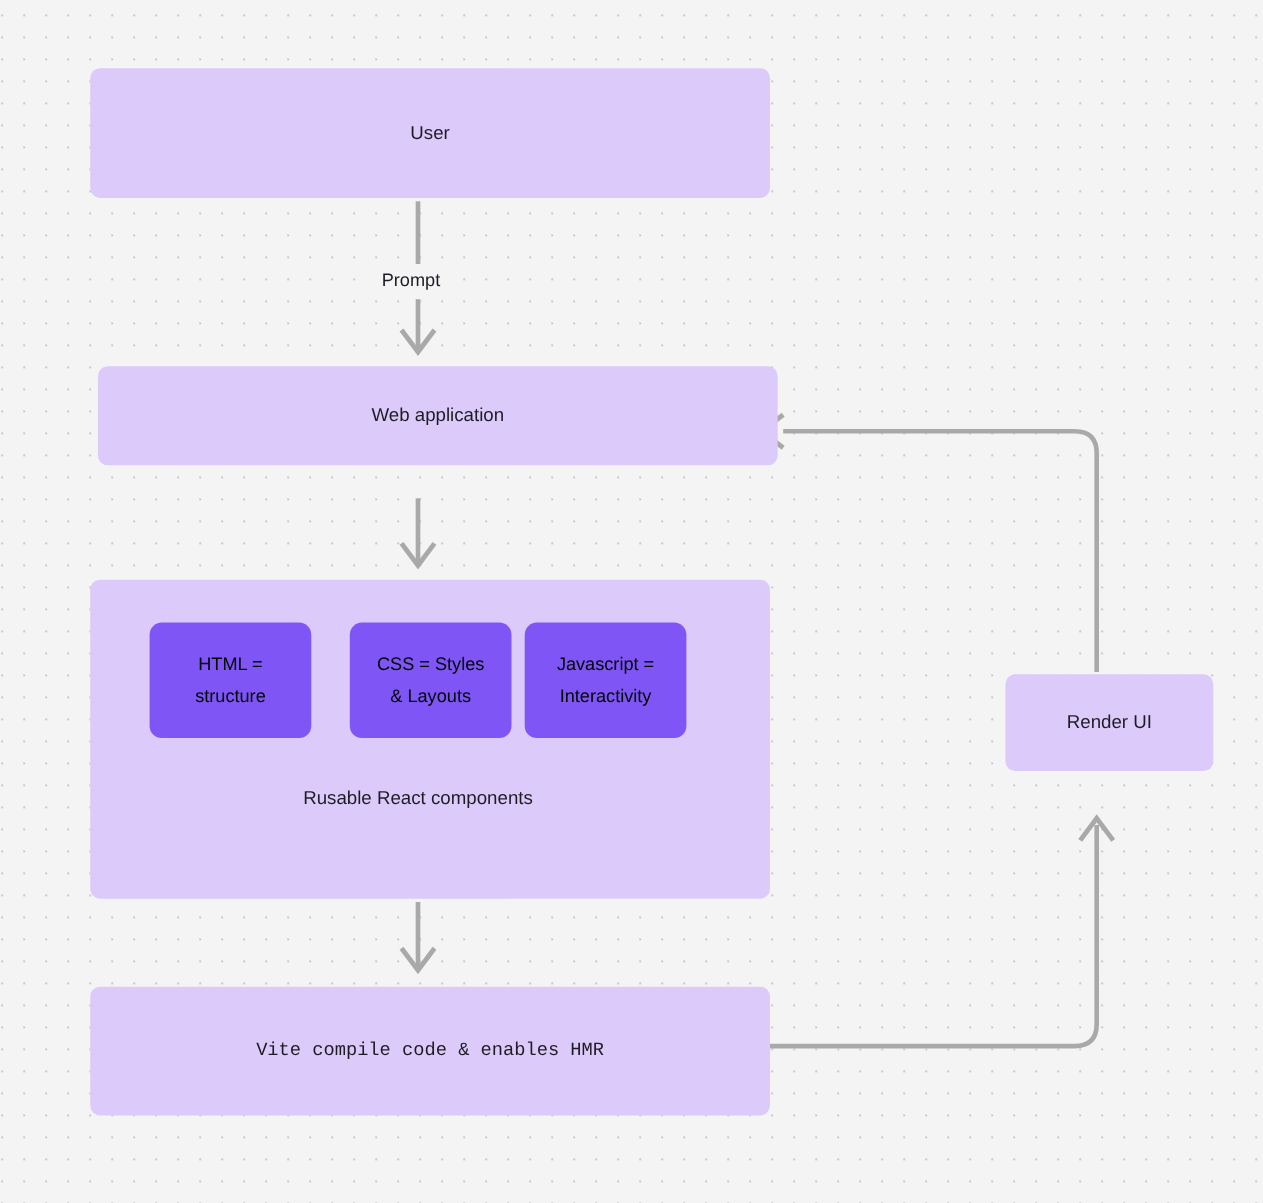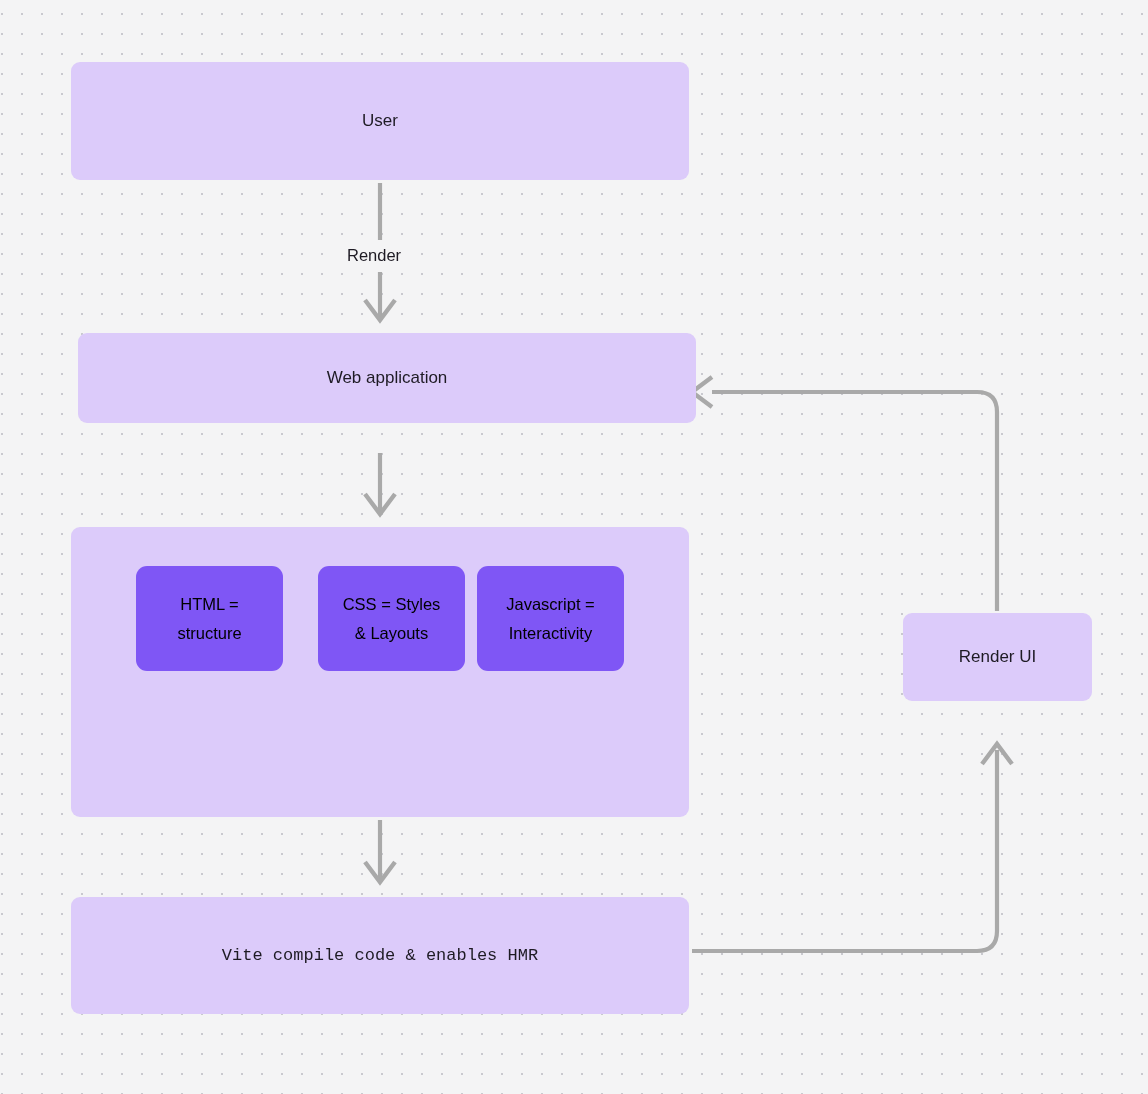--- a/index.html
+++ b/index.html
@@ -28,20 +28,21 @@
     display: flex;
     align-items: center;
     justify-content: center;
     text-align: center;
   }
   .node-lavender {
     background-color: #dccbfa;
     border-radius: 9px;
     color: #1e1b24;
     font-size: 17px;
+    margin-left: 11px;
   }
   .node-violet {
     background-color: #7f56f5;
     border-radius: 11px;
     color: #000000;
     font-size: 16.5px;
     line-height: 1.72;
   }
   .node-label {
     white-space: pre-line;
@@ -155,24 +156,25 @@
   <div class="node node-violet" id="chip-css">
     <span class="node-label">CSS = Styles
 &amp; Layouts</span>
   </div>
 
   <div class="node node-violet" id="chip-js">
     <span class="node-label">Javascript =
 Interactivity</span>
   </div>
 
+  <div id="components-caption">Rusable React components</div>
 
   <div class="node node-lavender" id="node-vite">
     <span class="node-label">Vite compile code &amp; enables HMR</span>
   </div>
 
   <div class="node node-lavender" id="node-render">
     <span class="node-label">Render UI</span>
   </div>
 
-  <div class="edge-label" id="edge-label-prompt">Render</div>
+  <div class="edge-label" id="edge-label-prompt">Prompt</div>
 
 </div>
 
 </body></html>

